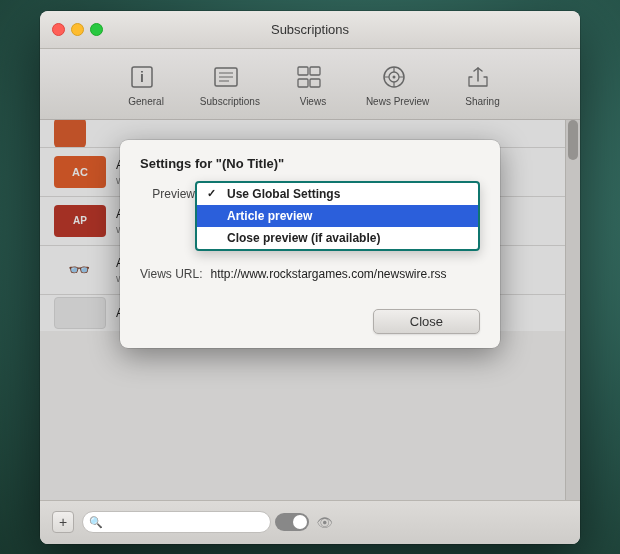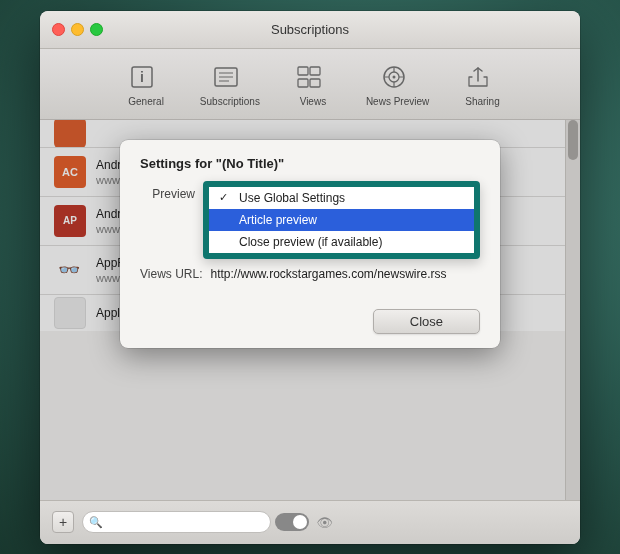--- a/index.html
+++ b/index.html
@@ -148,21 +148,21 @@
       align-items: center;
       padding: 8px 14px;
       border-bottom: 1px solid #e0dedd;
       background: white;
       gap: 10px;
     }
 
     .feed-item:last-child { border-bottom: none; }
 
     .feed-icon {
-      width: 32px;
+      width: 52px;
       height: 32px;
       border-radius: 4px;
       flex-shrink: 0;
       display: flex;
       align-items: center;
       justify-content: center;
       font-size: 14px;
     }
 
     .feed-info {
@@ -273,21 +273,20 @@
     .modal-title {
       font-size: 13px;
       font-weight: 600;
       color: #222;
       margin-bottom: 12px;
     }
 
     .modal-row {
       display: flex;
       align-items: center;
-      gap: 8px;
       margin-bottom: 8px;
     }
 
     .modal-label {
       font-size: 12px;
       color: #444;
       min-width: 55px;
       text-align: right;
     }
 
@@ -311,25 +310,26 @@
       justify-content: space-between;
       cursor: pointer;
     }
 
     .dropdown-menu {
       position: absolute;
       top: -2px;
       left: 0;
       right: 0;
       background: white;
-      border: 6px solid #0f766e;
+      border: 2px solid #0f766e;
       border-radius: 4px;
       box-shadow: 0 4px 12px rgba(0,0,0,0.2);
       z-index: 20;
       overflow: hidden;
+      font-weight: bold;
     }
 
     .dropdown-item {
       padding: 4px 10px;
       font-size: 12px;
       color: #222;
       cursor: pointer;
       display: flex;
       align-items: center;
       gap: 6px;

